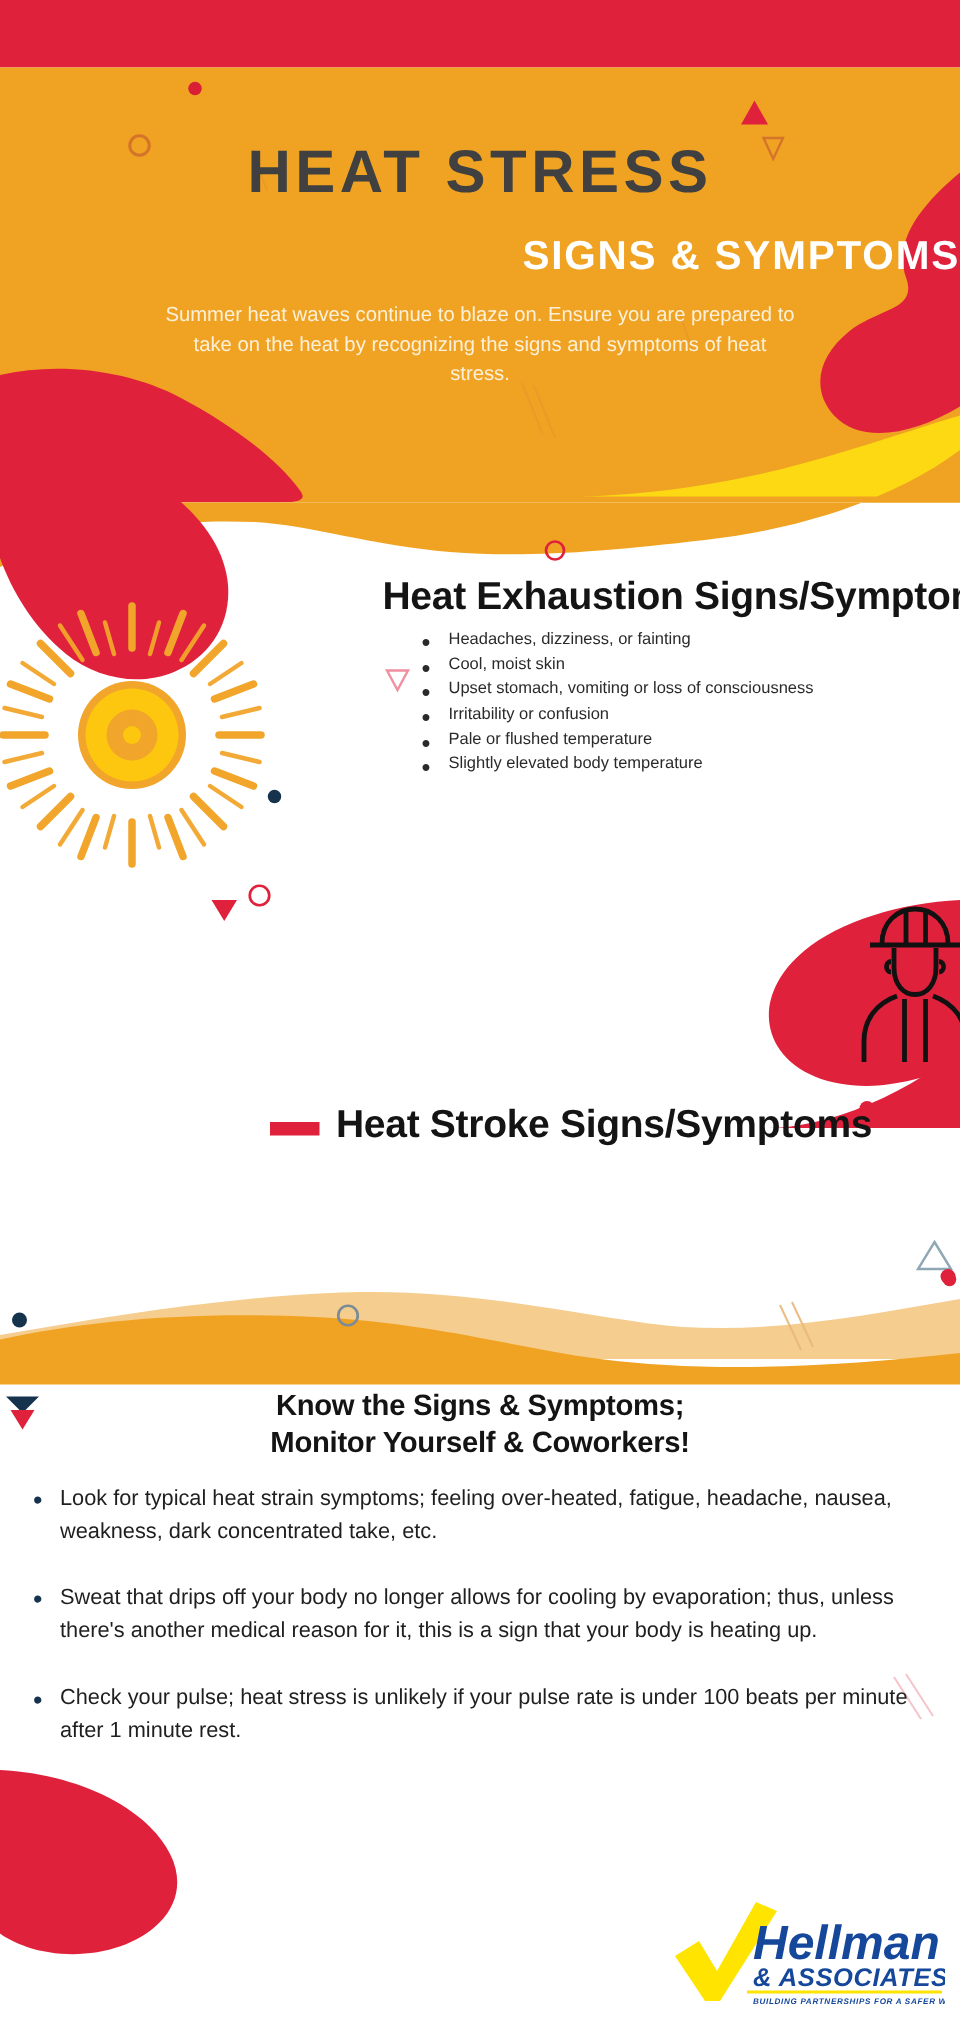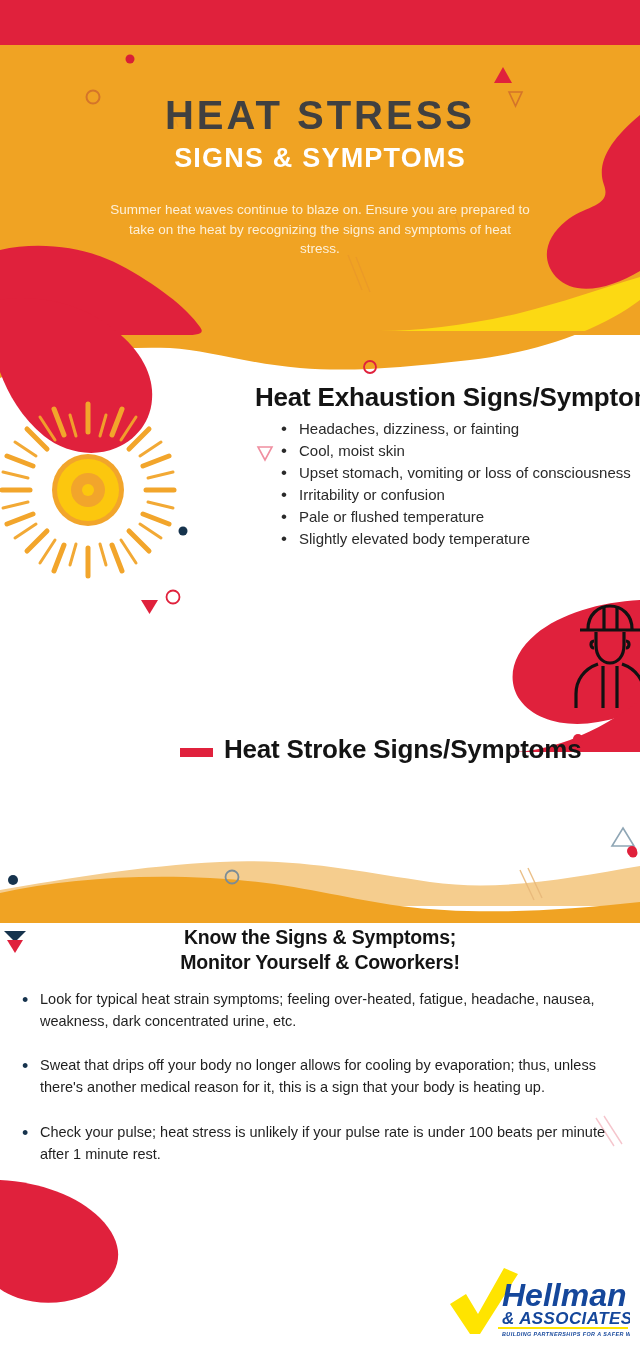--- a/index.html
+++ b/index.html
@@ -40,23 +40,23 @@
     width: 640px;
     text-align: center;
     color: #404040;
     font-size: 40px;
     font-weight: bold;
     letter-spacing: 3px;
     line-height: 1;
   }
   .subtitle {
     position: absolute;
-    left: 0; top: 100px;
+    left: 0; top: 112px;
     width: 640px;
-    text-align: center;
+    text-align: right;
     color: #ffffff;
     font-size: 27px;
     font-weight: bold;
     letter-spacing: 1.2px;
     line-height: 1;
   }
   .lede {
     position: absolute;
     left: 110px; top: 155px;
     width: 420px;
@@ -89,21 +89,21 @@
     white-space: nowrap;
   }
   .sec-head-row { display: flex; align-items: center; gap: 11px; }
   .dash {
     width: 33px; height: 9px; background: #e0213c; flex: none;
   }
   ul.syms {
     list-style: none;
     margin: 0;
     padding: 0;
-    font-size: 15px;
+    font-size: 11px;
     color: #2a2a2a;
     line-height: 1.33;
   }
   ul.syms li {
     position: relative;
     padding-left: 20px;
     margin-bottom: 2px;
   }
   ul.syms li::before {
     content: "\2022";
@@ -333,21 +333,21 @@
       <h2 class="sec-head">Heat Stroke Signs/Symptoms</h2>
     </div>
   </div>
 
   <div class="bottom">
     <div class="bottom-head">
       <div>Know the Signs &amp; Symptoms;</div>
       <div>Monitor Yourself &amp; Coworkers!</div>
     </div>
     <ul class="tips">
-      <li>Look for typical heat strain symptoms; feeling over-heated, fatigue, headache, nausea, weakness, dark concentrated urine, etc.</li>
+      <li>Look for typical heat strain symptoms; feeling over-heated, fatigue, headache, nausea, weakness, dark concentrated take, etc.</li>
       <li>Sweat that drips off your body no longer allows for cooling by evaporation; thus, unless there's another medical reason for it, this is a sign that your body is heating up.</li>
       <li>Check your pulse; heat stress is unlikely if your pulse rate is under 100 beats per minute after 1 minute rest.</li>
     </ul>
   </div>
 
   <div class="logo">
     <svg width="186" height="74" viewBox="0 0 186 74">
 
       <polygon points="6,38 22,28 34,48 60,2 74,8 36,68 26,68" fill="#ffe400"></polygon>
 

